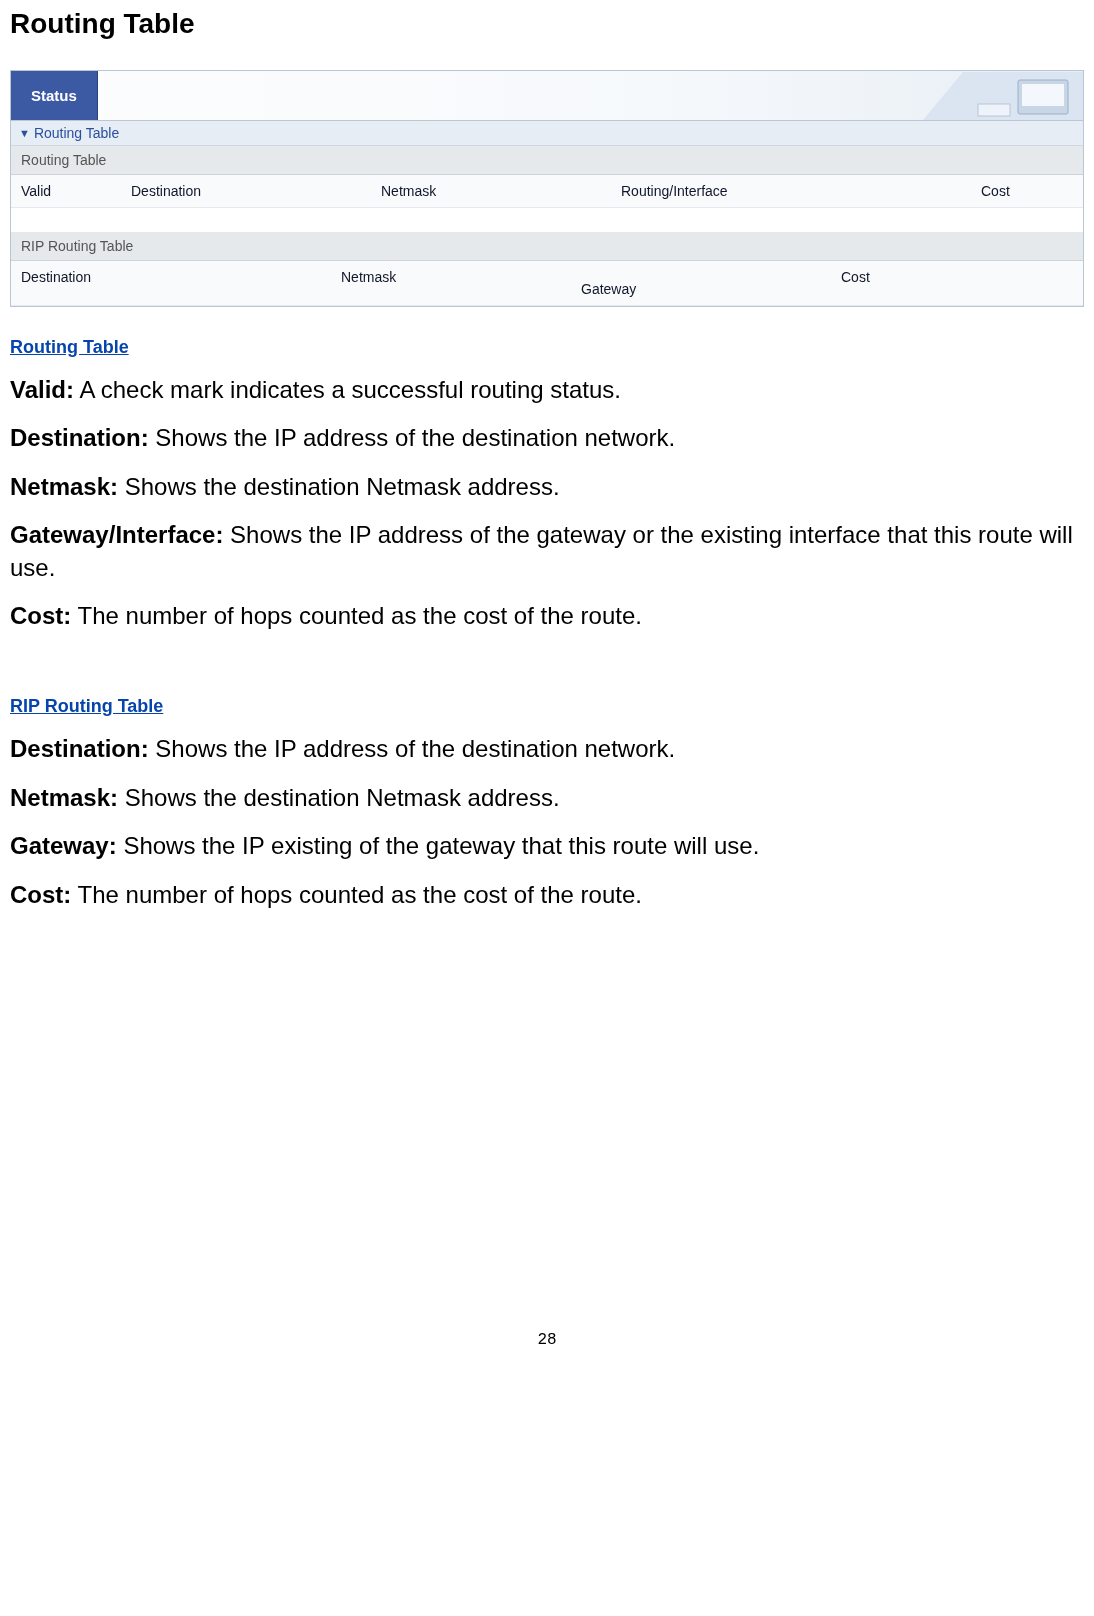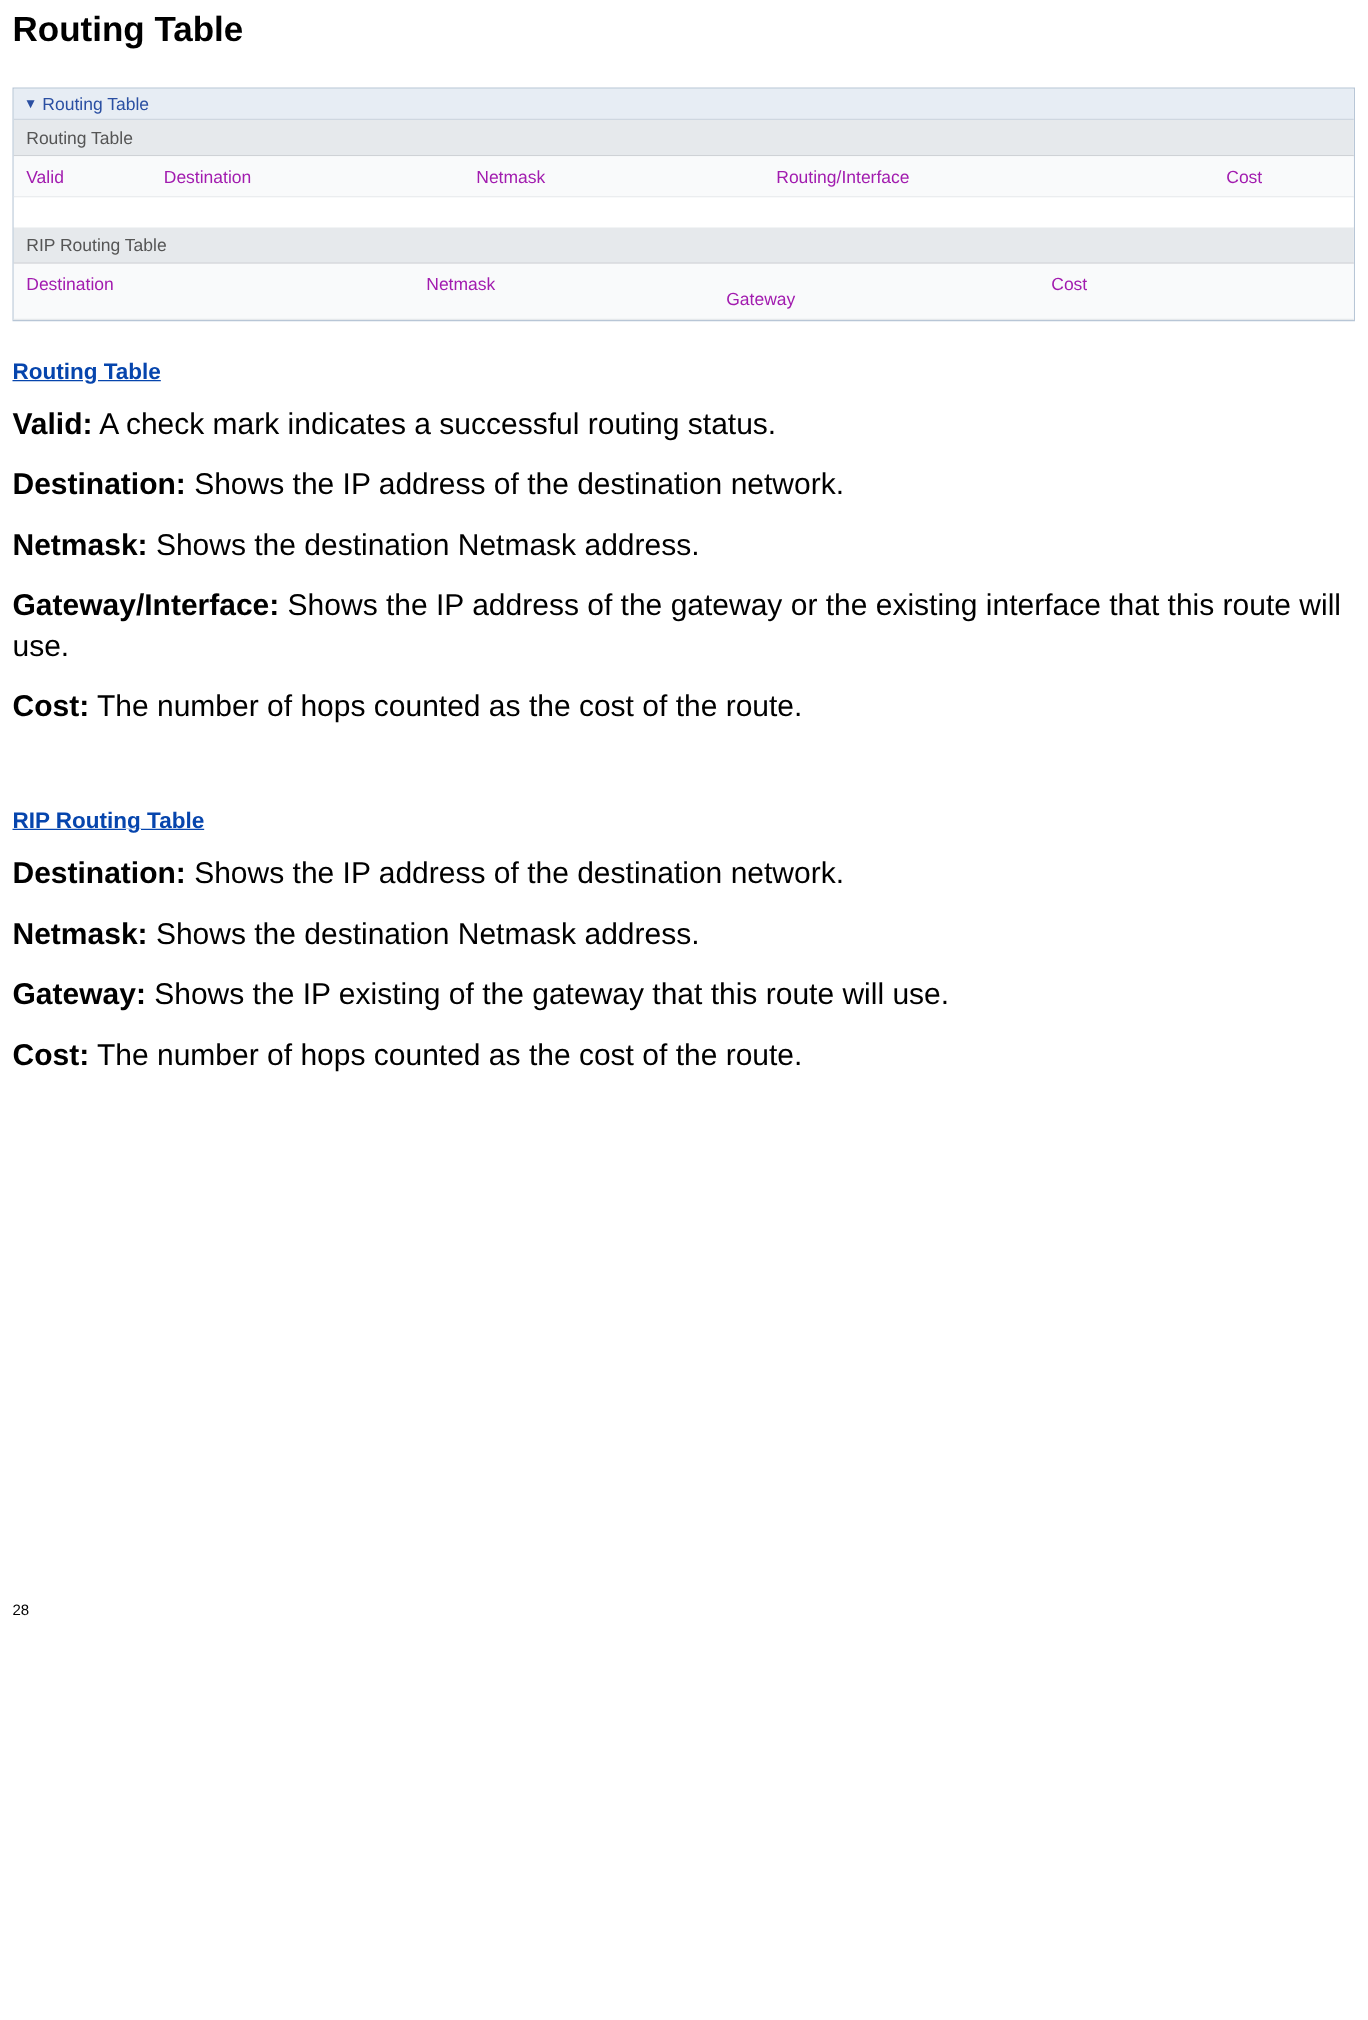--- a/index.html
+++ b/index.html
@@ -76,21 +76,21 @@
     display: flex;
     background: #f9fafb;
     border-bottom: 1px solid #e6e9ec;
   }
   .tbl-row.head {
     background: #f9fafb;
   }
   .cell {
     padding: 8px 10px;
     font-size: 14px;
-    color: #a21caf;
+    color: #0f172a;
   }
   
   .rt .c1 { width: 110px; }
   .rt .c2 { width: 250px; }
   .rt .c3 { width: 240px; }
   .rt .c4 { width: 360px; }
   .rt .c5 { flex: 1; }
   .rt .spacer { height: 24px; background:#fff; }
   
   .rip .c1 { width: 320px; }
@@ -106,33 +106,44 @@
     margin: 20px 0 16px 0;
   }
   .def {
     font-size: 24px;
     color: #000;
     margin-bottom: 16px;
     line-height: 1.35;
   }
   .def .term { font-weight: bold; }
   .page-number {
-    text-align: left;
-    font-family: Liberation Sans, sans-serif;
-    font-size: 12px;
+    text-align: center;
+    font-family: Liberation Mono, monospace;
+    font-size: 16px;
     margin-top: 420px;
     padding-bottom: 10px;
   }
 </style>
 </head>
 <body>
 
 <h1 class="page-title">Routing Table</h1>
 
 <div class="panel">
+  <div class="status-bar">
+    <div class="status-tab">Status</div>
+    <div class="status-decor">
+      <svg viewBox="0 0 160 48">
+        <polygon points="0,48 40,0 160,0 160,48" fill="#dbe5f1"></polygon>
+        <rect x="95" y="8" width="50" height="34" rx="2" fill="#c9d6e6" stroke="#9bb0cc"></rect>
+        <rect x="99" y="12" width="42" height="22" fill="#f4f8fc"></rect>
+        <rect x="55" y="32" width="32" height="12" fill="#eef3f9" stroke="#b7c6d8"></rect>
+      </svg>
+    </div>
+  </div>
 
   <div class="section-header">
     <span class="tri">▼</span>
     <span>Routing Table</span>
   </div>
 
   <div class="sub-header">Routing Table</div>
 
   <div class="rt">
     <div class="tbl-row head">

